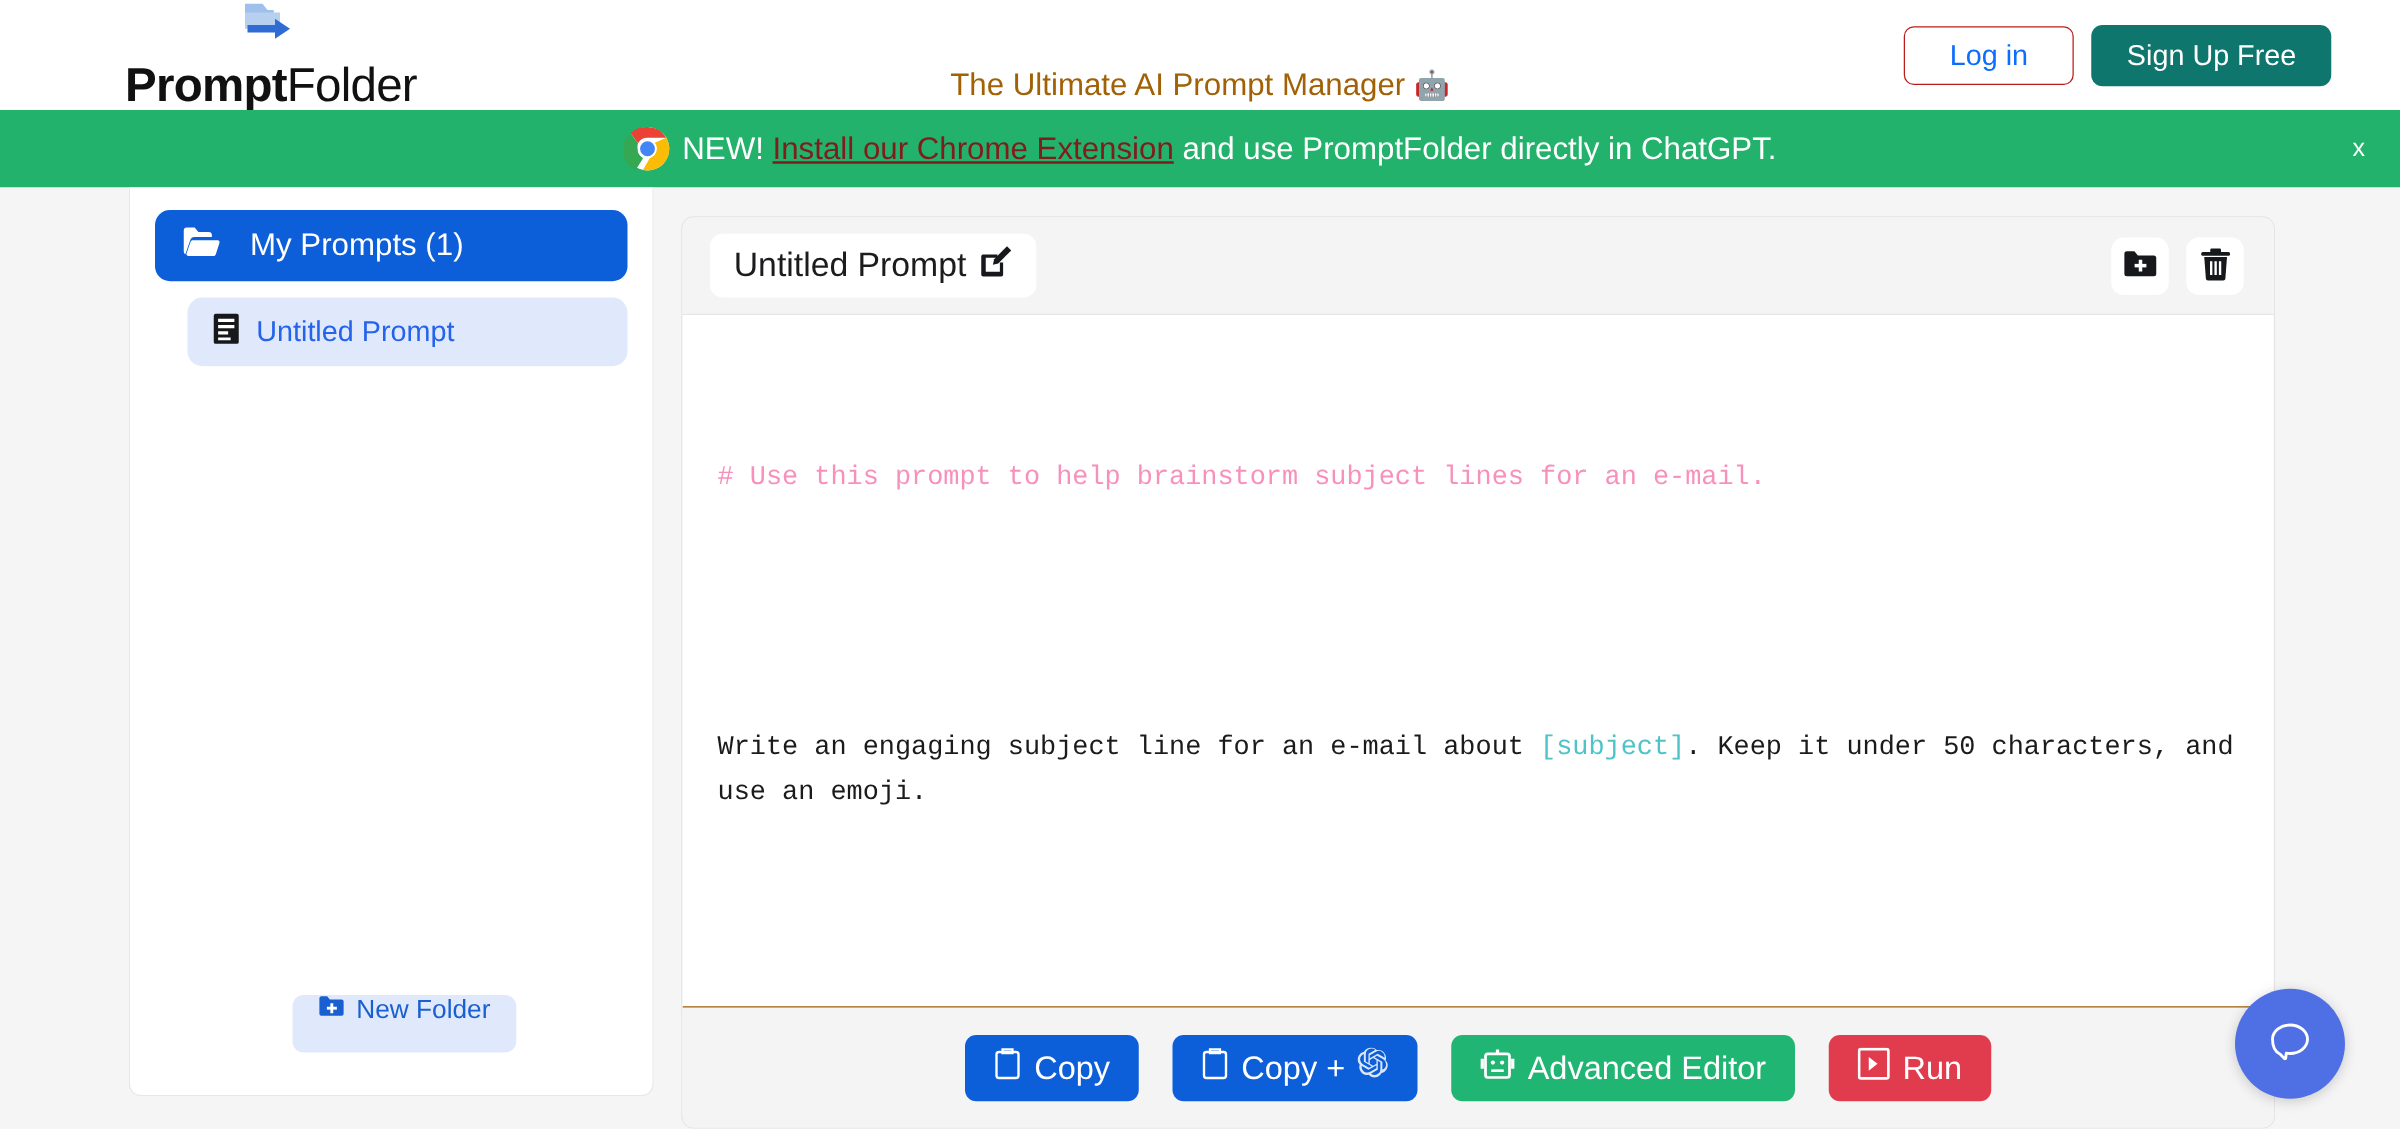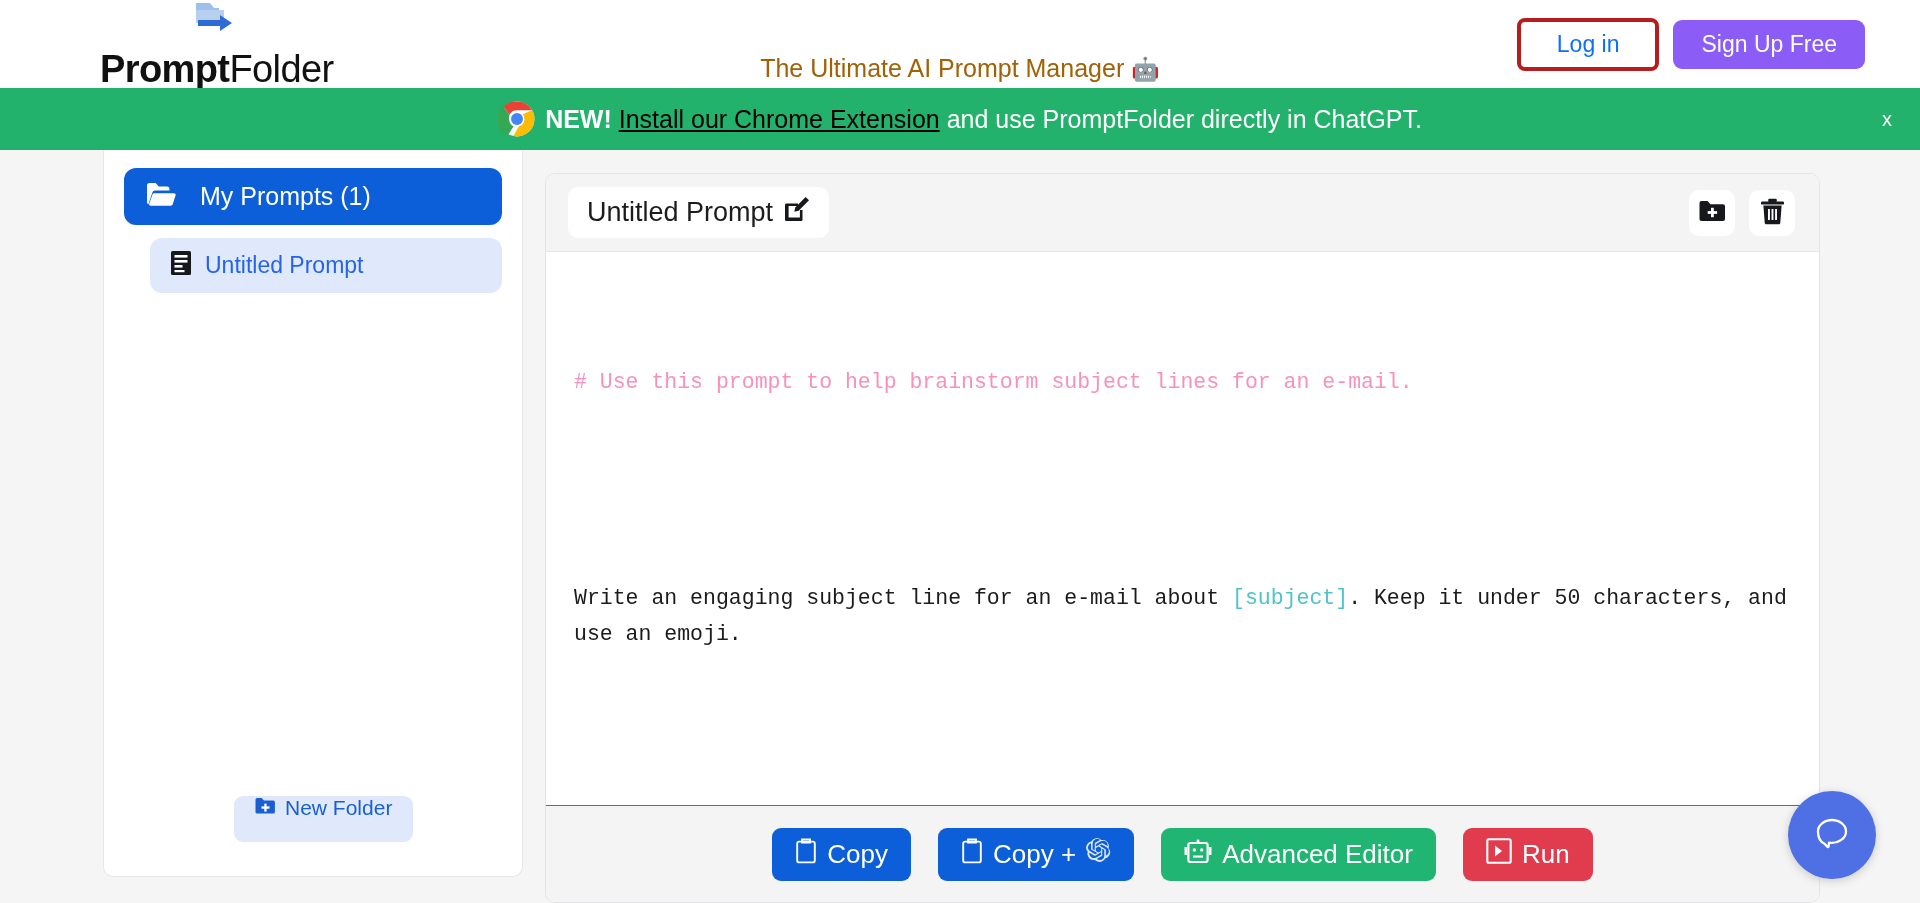--- a/index.html
+++ b/index.html
@@ -38,48 +38,48 @@
     font-weight: 400;
     margin-top: 48px;
   }
   .tagline .emoji { font-size: 23px; }
 
   .header-actions {
     position: absolute; right: 55px;
     display: flex; align-items: center; gap: 14px;
   }
   .btn-login {
-    border: 4px solid #b91c1c;
+    border: 1px solid #b91c1c;
     color: #0d6efd; background: #fff;
     font-size: 23px; padding: 9px 36px;
     border-radius: 8px; cursor: pointer;
     font-family: inherit;
   }
   .btn-signup {
-    border: none; background: #8b5cf6; color: #fff;
+    border: none; background: #0f766e; color: #fff;
     font-size: 23px; padding: 11px 28px;
     border-radius: 9px; cursor: pointer;
     font-family: inherit; font-weight: 400;
   }
 
   
   .banner {
     height: 62px;
     background: #22b573;
     background: #23b26c;
     display: flex; align-items: center; justify-content: center;
     position: relative;
     color: #ffffff;
   }
   .banner-inner { display: flex; align-items: center; gap: 9px; }
   .chrome-icon { width: 38px; height: 38px; display: block; }
   .banner-text { font-size: 25px; white-space: nowrap; }
-  .banner-new { font-weight: 700; }
+  .banner-new { font-weight: 400; }
   .banner-link {
-    color: #000000; text-decoration: underline; cursor: pointer;
+    color: #7f1d1d; text-decoration: underline; cursor: pointer;
   }
   .banner-close {
     position: absolute; right: 28px; top: 50%;
     transform: translateY(-50%);
     color: #fff; font-size: 20px; cursor: pointer;
     line-height: 1;
   }
 
   
   .main {

